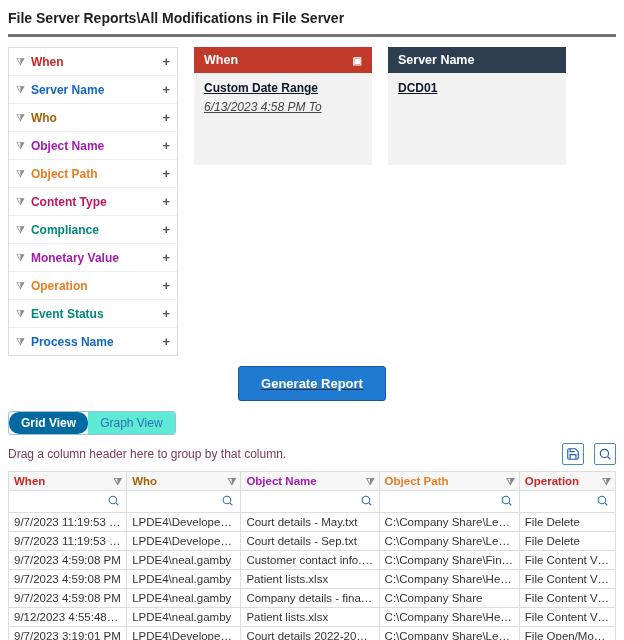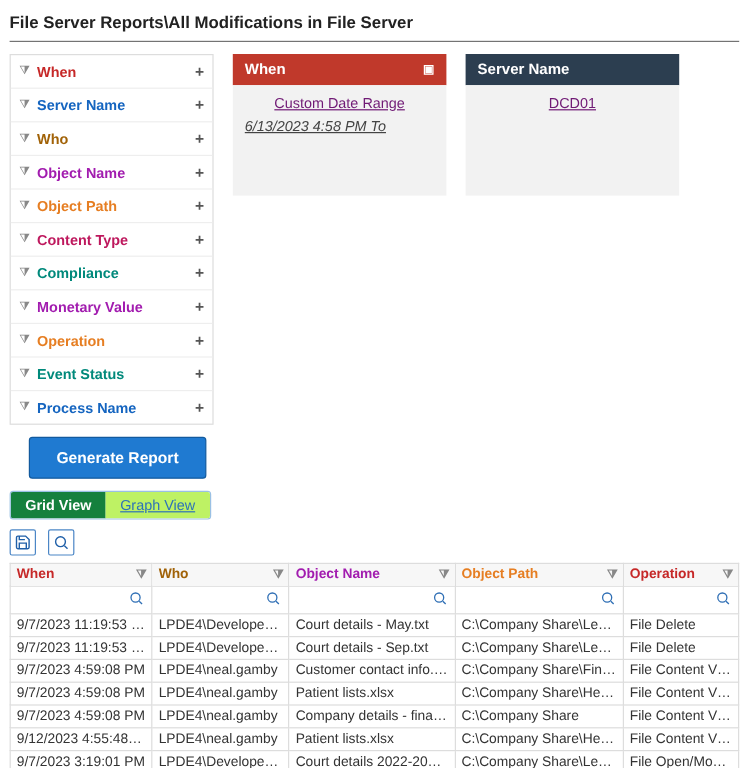--- a/index.html
+++ b/index.html
@@ -1,17 +1,17 @@
 <!DOCTYPE html>
 <html><head>
 <meta charset="utf-8">
 <style>
   * { box-sizing: border-box; margin: 0; padding: 0; }
   body { font-family: "Segoe UI", Arial, sans-serif; font-size: 12px; color: #333; background: #fff; width: 624px; padding: 6px 8px 10px; }
-  .title { font-size: 14px; font-weight: 700; color: #222; padding: 4px 0 8px; border-bottom: 1px solid #737373; margin-bottom: 10px; }
+  .title { font-size: 14px; font-weight: 700; color: #222; padding: 4px 0 8px; border-bottom: 3px solid #737373; margin-bottom: 10px; }
   .top-row { display: flex; gap: 16px; margin-bottom: 10px; }
   .filter-panel { width: 170px; border: 1px solid #ddd; }
   .filter-row { display: flex; align-items: center; justify-content: space-between; padding: 6px 7px; border-bottom: 1px solid #eee; cursor: pointer; }
   .filter-row:last-child { border-bottom: none; }
   .filter-left { display: flex; align-items: center; gap: 6px; }
   .funnel-icon { color: #888; font-size: 10px; }
   .filter-label { font-weight: 600; }
   .plus { color: #555; font-weight: 700; font-size: 13px; }
   .c-red    { color: #c62828; }
   .c-blue   { color: #1565c0; }
@@ -19,30 +19,30 @@
   .c-purple { color: #a21caf; }
   .c-orange { color: #e67e22; }
   .c-gray   { color: #be185d; }
   .c-teal   { color: #00897b; }
 
   .card { width: 178px; }
   .card-hdr { padding: 6px 10px; color: #fff; font-weight: 600; font-size: 12.5px; display:flex; justify-content:space-between; align-items:center; }
   .hdr-red  { background: #c0392b; }
   .hdr-navy { background: #2c3e50; }
   .card-body { background: #f2f2f2; padding: 8px 10px 10px; font-size: 12px; color: #333; min-height: 92px; }
-  .link { color: #701a75; text-decoration: underline; cursor: pointer; font-weight: 400; text-align: center; }
+  .link { color: #0f172a; text-decoration: underline; cursor: pointer; font-weight: 700; }
   .card-text { font-style: italic; color: #444; margin-top: 4px; line-height: 1.4; text-decoration: underline; }
 
-  .gen-btn-row { display:flex; justify-content:flex-start; margin: 8px 16px 10px; }
+  .gen-btn-row { display:flex; justify-content:center; margin: 8px 0 10px; text-decoration: underline; }
   .gen-btn { background: #1f7ad1; color: #fff; border: 1px solid #125a9e; padding: 9px 22px; font-weight: 700; font-size: 13px; border-radius: 3px; cursor: pointer; }
 
   .tabs { display:flex; border: 1px solid #9ac0e4; border-radius: 3px; overflow: hidden; width: fit-content; margin-bottom: 8px; }
   .tab { padding: 4px 12px; font-size: 12px; cursor: pointer; }
-  .tab-active   { background: #15803d; color: #fff; font-weight: 600; }
-  .tab-inactive { background: #bef264; color: #2d72b8; text-decoration: underline; }
+  .tab-active   { background: #0369a1; color: #fff; font-weight: 600; border-radius: 10px; }
+  .tab-inactive { background: #5eead4; color: #2d72b8; }
 
   .group-hint-row { display:flex; align-items:center; justify-content:space-between; margin-bottom: 6px; }
   .group-hint { color: #7a3a57; font-size: 12px; }
   .tool-icons { display:flex; gap: 10px; }
   .tool-icon { width: 22px; height: 22px; border: 1px solid #4b86c6; display:flex; align-items:center; justify-content:center; color:#1f5fa8; cursor:pointer; border-radius:2px; background:#fff; }
   .tool-icon svg { width: 14px; height: 14px; }
 
   .grid { width: 100%; border-collapse: collapse; table-layout: fixed; }
   .grid th, .grid td { border: 1px solid #ddd; padding: 3px 5px; font-size: 11.5px; text-align: left; overflow: hidden; white-space: nowrap; text-overflow: ellipsis; }
   .grid thead th { background: #f7f7f7; font-weight: 700; position: relative; }
@@ -169,20 +169,21 @@
 <div class="gen-btn-row">
   <button class="gen-btn">Generate Report</button>
 </div>
 
 <div class="tabs">
   <div class="tab tab-active">Grid View</div>
   <div class="tab tab-inactive">Graph View</div>
 </div>
 
 <div class="group-hint-row">
+  <div class="group-hint">Drag a column header here to group by that column.</div>
   <div class="tool-icons">
     <div class="tool-icon">
       <svg viewBox="0 0 24 24" fill="none" stroke="currentColor" stroke-width="2">
           <path d="M19 21H5a2 2 0 0 1-2-2V5a2 2 0 0 1 2-2h11l5 5v11a2 2 0 0 1-2 2z"></path>
           <polyline points="17 21 17 13 7 13 7 21"></polyline>
           <polyline points="7 3 7 8 15 8"></polyline>
         </svg>
     </div>
     <div class="tool-icon">
       <svg viewBox="0 0 24 24" fill="none" stroke="currentColor" stroke-width="2">

